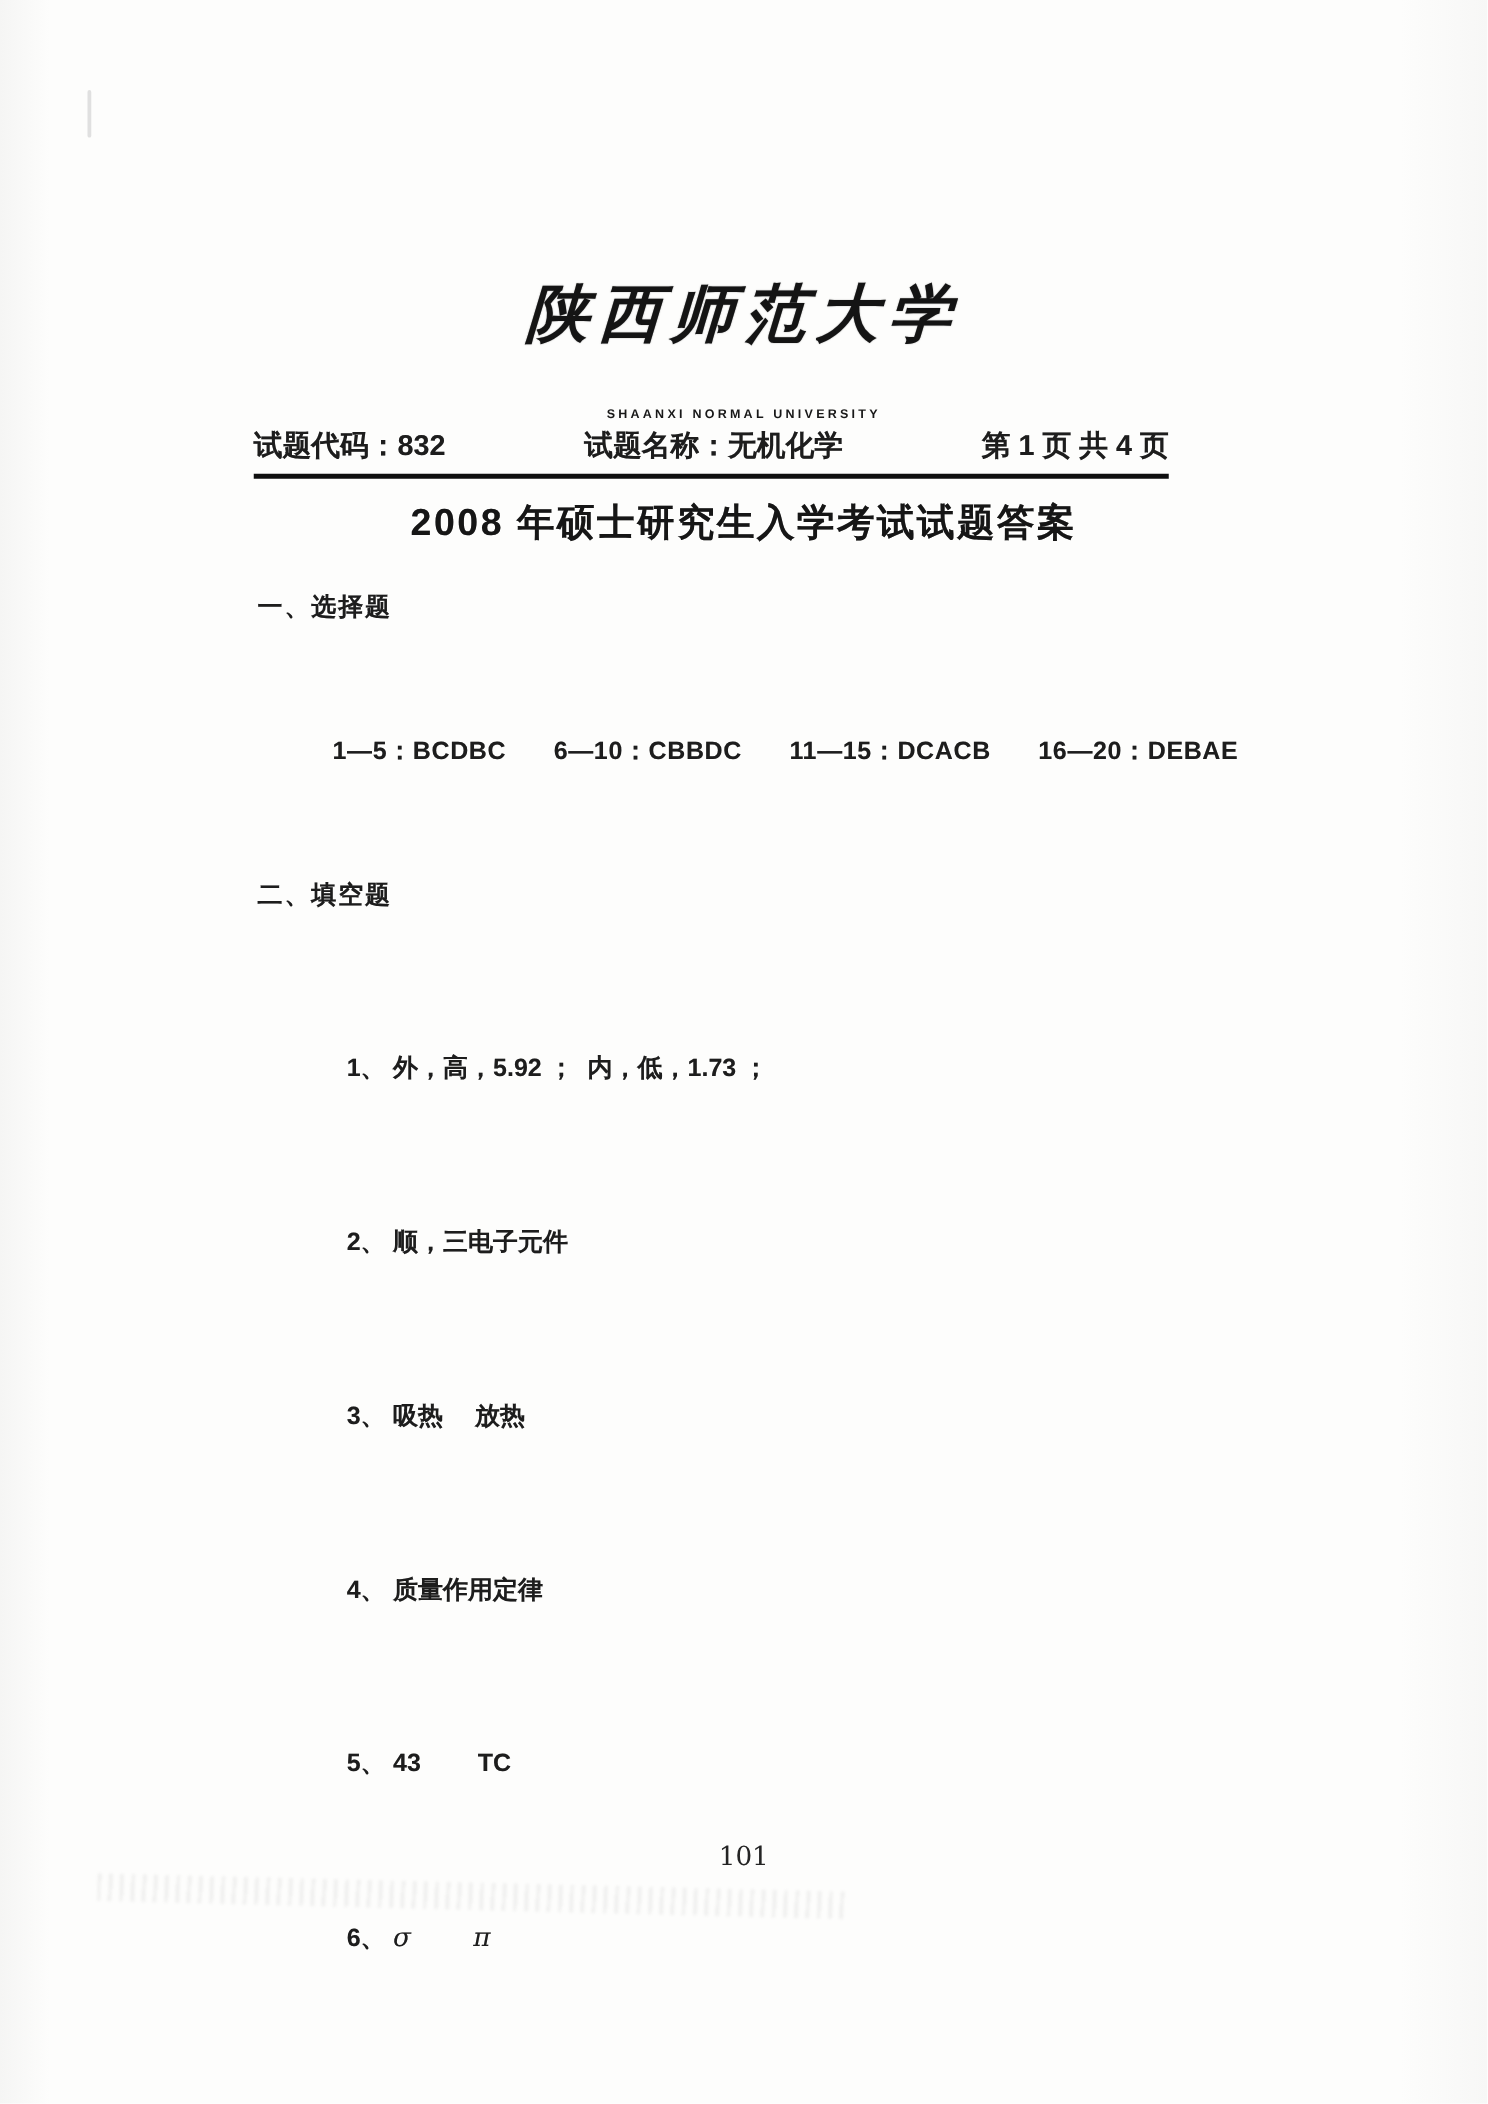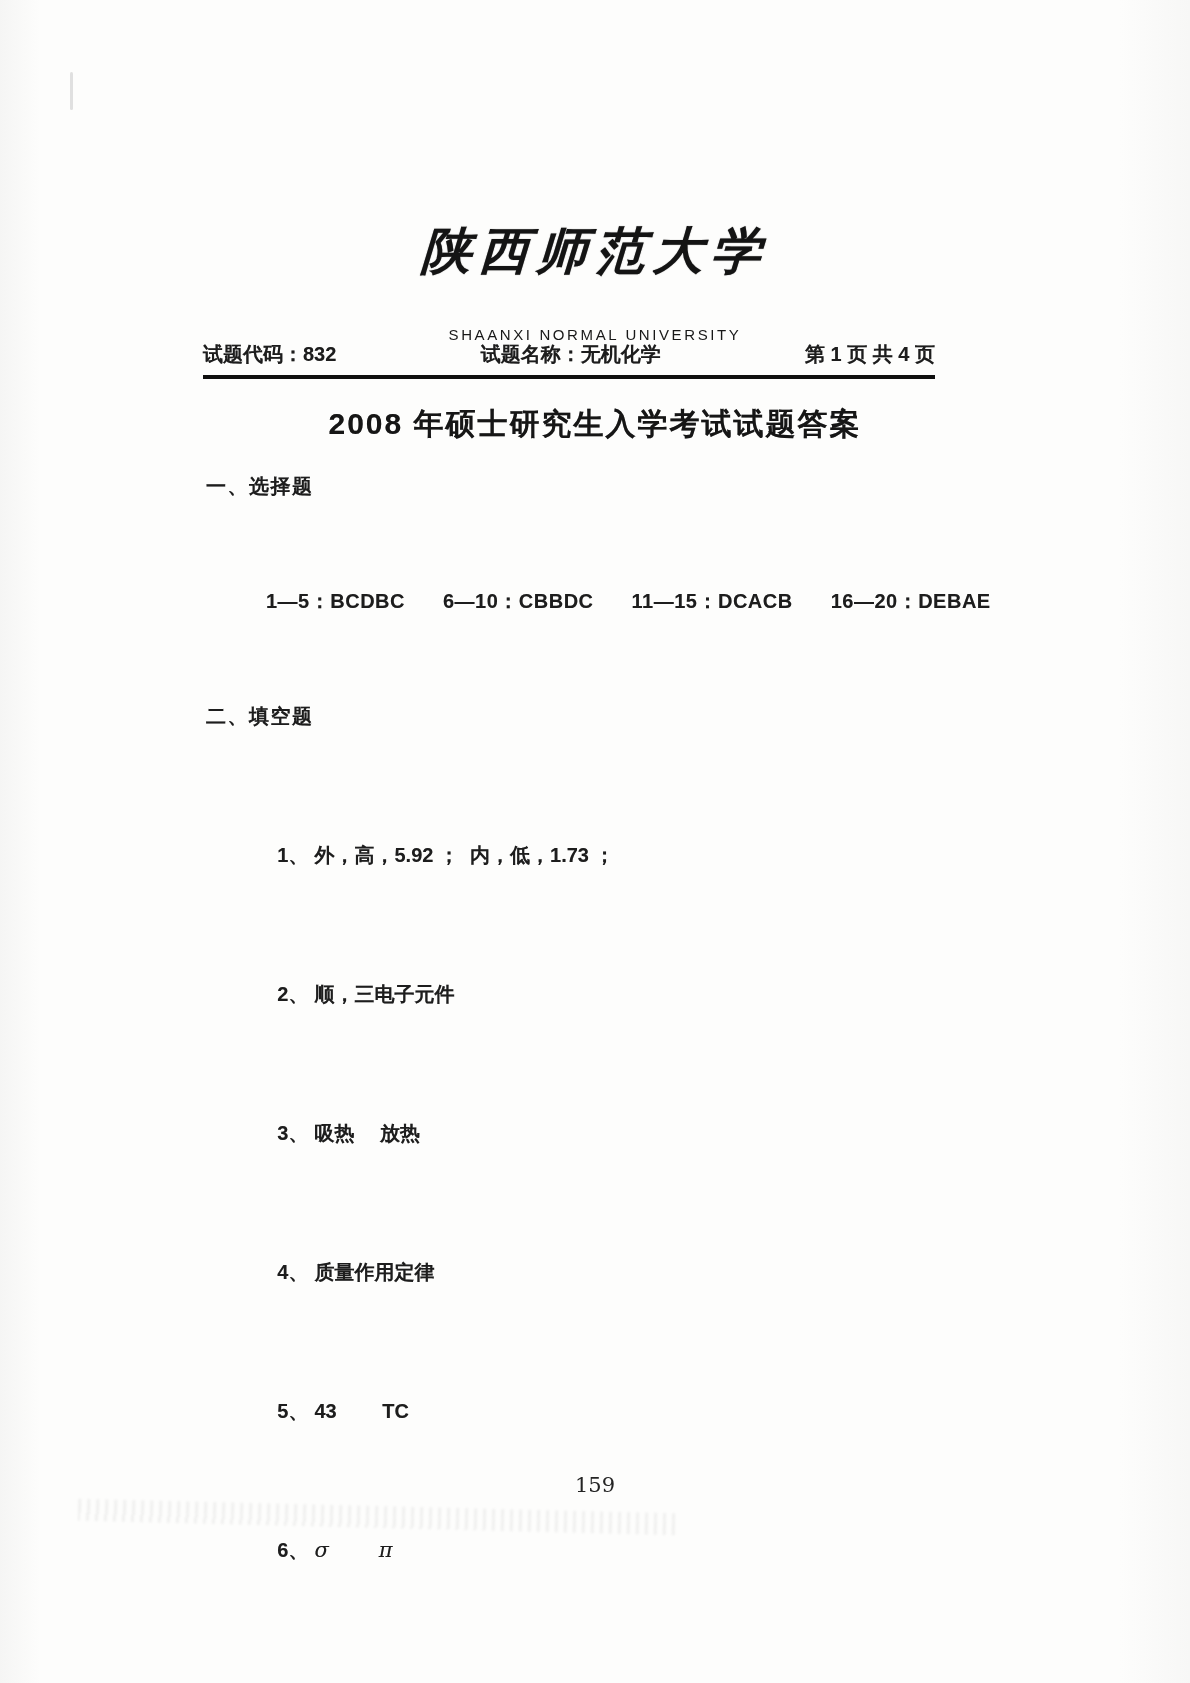--- a/index.html
+++ b/index.html
@@ -31,32 +31,32 @@
   
   .univ { position:absolute; top:182px; left:0; width:100%; text-align:center; }
   .logo-cn {
     font-family:"DejaVu Serif", cursive, serif;
     font-size:50px; font-weight:bold; font-style:italic;
     letter-spacing:8px; color:#141414;
     transform:skewX(-3deg);
     text-shadow:0 0 1px rgba(0,0,0,.5);
   }
   .logo-en {
-    margin-top:5px; font-size:15px; font-weight:normal; letter-spacing:2.6px; color:#181818;
+    margin-top:5px; font-size:10px; font-weight:bold; letter-spacing:2.6px; color:#181818;
   }
   .title {
     margin:25px 16px 0; font-size:30px; font-weight:bold; letter-spacing:2px; color:#161616;
     text-shadow:0 0 .5px rgba(0,0,0,.45);
   }
 
   
   .meta-row {
     position:absolute; top:341px; left:203px; width:732px;
     display:flex; justify-content:space-between; align-items:baseline;
-    font-size:20px; font-weight:bold;
+    font-size:23px; font-weight:bold;
     padding-bottom:7px; border-bottom:4px solid #0f0f0f;
     text-shadow:0 0 .5px rgba(0,0,0,.4);
   }
 
   
   .content {
     position:absolute; top:402px; left:180px; width:812px;
     font-size:20px; font-weight:bold; line-height:24px;
     text-shadow:0 0 .5px rgba(0,0,0,.35);
   }
@@ -143,17 +143,17 @@
     
 
     
 
     
 
     
 
   </main>
 
-  <div class="footer-num">159</div>
+  <div class="footer-num">101</div>
 
   <div class="smudge"></div>
 
 </div>
 
 </body></html>

